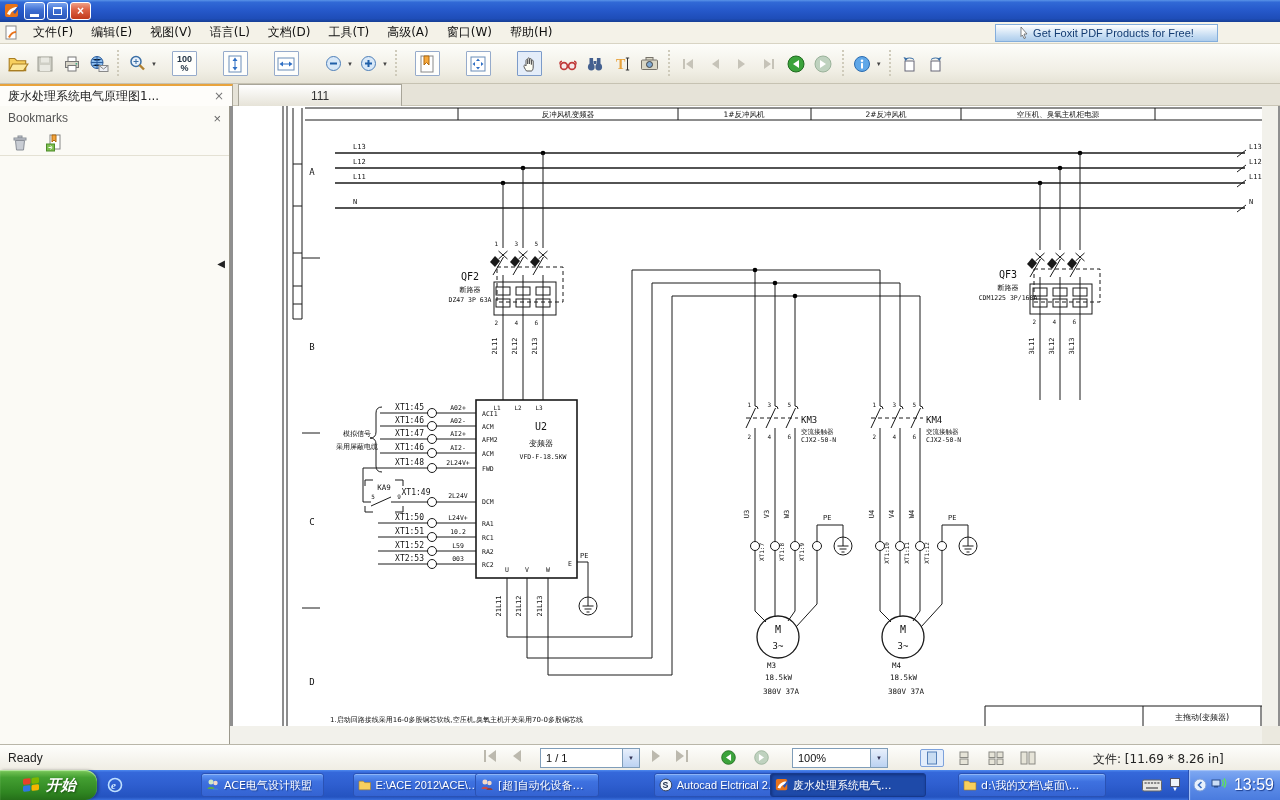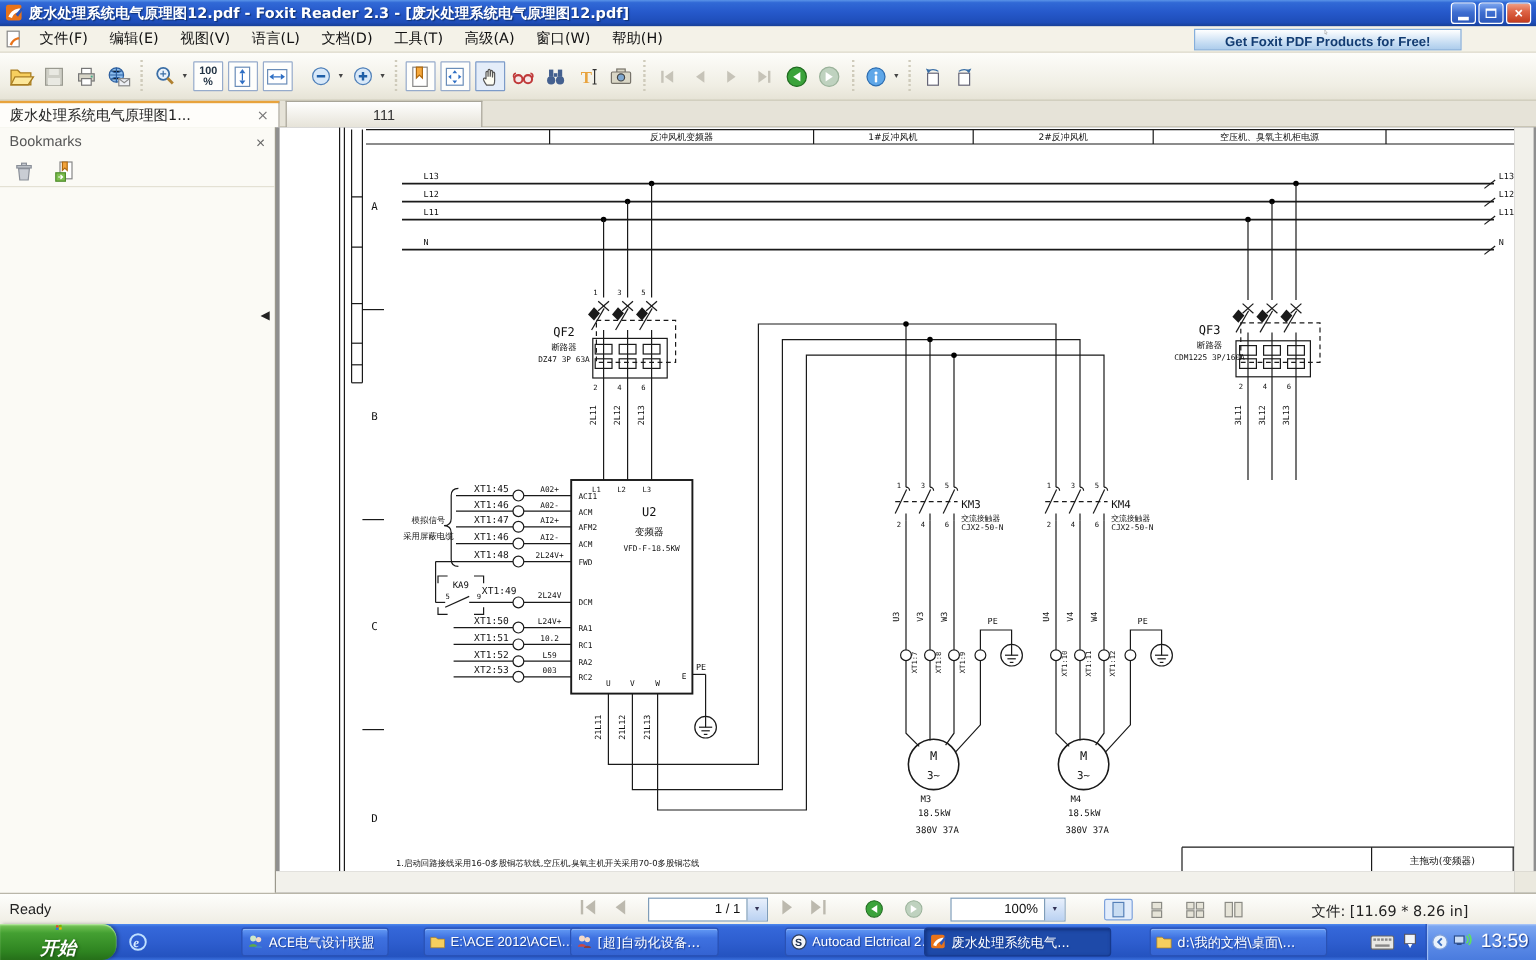--- a/index.html
+++ b/index.html
@@ -19,31 +19,31 @@
   .winbtn.close { background:linear-gradient(180deg,#F0A086,#DE6547 40%,#C23A1B); font-size:12px; font-weight:bold; }
   .winbtn .minbar { width:9px; height:3px; background:#fff; margin-top:8px; }
   .winbtn .restsq { width:9px; height:8px; border:1px solid #fff; border-top:2px solid #fff; }
 
   
   .menubar { position:absolute; left:0; top:22px; width:1280px; height:22px; background:#F4F2E8;
     border-bottom:1px solid #D8D4C4; display:flex; align-items:center; padding-left:4px; }
   .menubar .mitem { font-size:12px; color:#111; padding:3px 9px; }
   .banner { position:absolute; left:995px; top:2px; width:223px; height:18px;
     background:linear-gradient(180deg,#FFFFFF,#C3DBF2 70%,#AECDEC); border:1px solid #84AEDC;
-    display:flex; align-items:center; justify-content:center; font-size:11px; font-weight:bold; color:#133C72;flex-direction:column; }
+    display:flex; align-items:center; justify-content:center; font-size:11px; font-weight:normal; color:#133C72; }
   .banner svg { margin-right:4px; }
 
   
   .toolbar { position:absolute; left:0; top:44px; width:1280px; height:40px;
     background:linear-gradient(180deg,#FDFDFA,#F0EEE4 70%,#E6E3D6); border-bottom:1px solid #C6C2B2;
     display:flex; align-items:center; padding-left:4px; }
   .grip { width:6px; height:28px; margin:0 3px;
     background:repeating-linear-gradient(180deg,#CFCBBB 0 2px,transparent 2px 4px); background-size:2px 100%; background-repeat:no-repeat; background-position:2px 0; }
   .tbtn { width:27px; height:27px; display:flex; align-items:center; justify-content:center; position:relative; }
-  .tbtn.boxed { border:1px solid #96ABCB; background:#FEFEFC; border-radius:1px; width:25px; height:25px; margin:0 2px; }
+  .tbtn.boxed { border:1px solid #96ABCB; background:#FEFEFC; border-radius:1px; width:25px; height:25px; margin:0 13px; }
   .tbtn.active { background:#E4EDF9; border:1px solid #7C9BC9; }
   .caret { font-size:6px; color:#444; margin:0 2px 0 0; align-self:center; }
   .z100 { display:flex; flex-direction:column; align-items:center; line-height:9px; font-size:9px; color:#234; font-weight:bold; }
   .findgrp { display:flex; align-items:center; margin-left:16px; }
   .findlbl { font-size:12px; color:#111; margin-right:2px; }
   .findinput { width:100px; height:19px; border:1px solid #7F9DB9; background:#fff; font-size:11px; padding:0 3px; margin:0 4px; }
 
   
   .tabbar { position:absolute; left:0; top:84px; width:1280px; height:22px; background:#E6E3D8; border-bottom:1px solid #C9C5B5; }
   .tab { position:absolute; top:0; height:22px; font-size:12px; display:flex; align-items:center;justify-content:space-between; }
@@ -83,34 +83,34 @@
 
   
   .statusbar { position:absolute; left:0; top:744px; width:1280px; height:35px;
     background:linear-gradient(180deg,#FEFEFC,#EAE7DB); border-top:1px solid #B9B6A9; }
   .statusbar .ready { position:absolute; left:8px; top:6px; font-size:12px; color:#222; }
   .snav { position:absolute; top:5px; display:flex; align-items:center; gap:2px; }
   .gtri-l { width:0;height:0;border-right:8px solid #BCB9AE;border-top:6px solid transparent;border-bottom:6px solid transparent; }
   .gtri-r { width:0;height:0;border-left:8px solid #BCB9AE;border-top:6px solid transparent;border-bottom:6px solid transparent; }
   .gbar { width:2px; height:12px; background:#BCB9AE; }
   .combo { position:absolute; top:3px; height:20px; background:#fff; border:1px solid #7F9DB9; display:flex; align-items:center; }
-  .combo .cval { font-size:11px; padding:0 5px; flex:1; color:#111;text-align:right; }
+  .combo .cval { font-size:11px; padding:0 5px; flex:1; color:#111; }
   .combo .cbtn { width:17px; height:100%; background:linear-gradient(180deg,#E8F0FC,#BBD2F2); border-left:1px solid #7F9DB9;
     display:flex; align-items:center; justify-content:center; font-size:6px; color:#335; }
   .layoutbtn { position:absolute; top:4px; width:24px; height:18px; display:flex; align-items:center; justify-content:center; }
   .layoutbtn.sel { border:1px solid #7DA2DC; background:#E3EDFB; border-radius:2px; }
   .fileinfo { position:absolute; left:1093px; top:6px; font-size:12px; color:#222; }
 
   
   .taskbar { position:absolute; left:0; top:770px; width:1280px; height:30px;
     background:linear-gradient(180deg,#4E89EF 0%,#3568DA 8%,#2E5ECF 50%,#2453C0 90%,#3A6FDC 100%); }
   .startbtn { position:absolute; left:0; top:0; width:97px; height:30px; border-radius:0 12px 12px 0;
     background:linear-gradient(180deg,#7CC95C 0%,#44A032 25%,#2F8521 75%,#256F19 100%);
     display:flex; align-items:center; justify-content:center; gap:5px;
-    box-shadow:inset 0 1px 1px #b9e9a4, 2px 0 3px rgba(0,0,0,.3);flex-direction:column; }
+    box-shadow:inset 0 1px 1px #b9e9a4, 2px 0 3px rgba(0,0,0,.3); }
   .startbtn .stxt { color:#fff; font-weight:bold; font-style:italic; font-size:15px; text-shadow:1px 1px 2px #1c4f12; }
   .qlaunch { position:absolute; left:104px; top:4px; width:22px; height:22px; display:flex; align-items:center; justify-content:center; }
   .tkbtn { position:absolute; top:3px; height:24px; border-radius:3px; border:1px solid #2A52B4;
     background:linear-gradient(180deg,#639AF5,#3E71E0 35%,#3463D2); box-shadow:inset 0 1px 0 #8DB4F7;
     display:flex; align-items:center; padding:0 4px; gap:4px; overflow:hidden; }
   .tkbtn.pressed { background:#1E4AA9; box-shadow:inset 1px 1px 3px #12307a; border-color:#16398C; }
   .tkbtn .tlabel { color:#fff; font-size:11px; white-space:nowrap; overflow:hidden; text-overflow:ellipsis; text-shadow:1px 1px 1px #1a3d8f; }
   .tray { position:absolute; right:0; top:0; width:92px; height:30px;
     background:linear-gradient(180deg,#7FA9F2 0%,#5D8DE8 50%,#4A7BDE 100%); border-left:1px solid #2A52B4;
     box-shadow:inset 1px 1px 1px #A9C6F8; display:flex; align-items:center; gap:4px; padding-left:4px; }
@@ -121,21 +121,20 @@
 <body>
 
 <div class="screen">
 
   <div class="titlebar">
     <svg class="appicon" viewBox="0 0 16 16">
       <rect x="1" y="1" width="13" height="13" rx="2" fill="#E8731A"></rect>
       <path d="M3 11 C5 6 9 4 13 4 L13 7 C9 7 7 9 6 12 Z" fill="#fff"></path>
       <path d="M9 9 L14 3 L15 5 L11 11 Z" fill="#2B57BA"></path>
     </svg>
-    <span class="title cjk">废水处理系统电气原理图12.pdf - Foxit Reader 2.3 - [废水处理系统电气原理图12.pdf]</span>
     <span class="winbtns">
       <span class="winbtn">
           <span class="minbar"></span>
         </span>
       <span class="winbtn">
           <span class="restsq"></span>
         </span>
       <span class="winbtn close">×</span>
     </span>
   </div>

